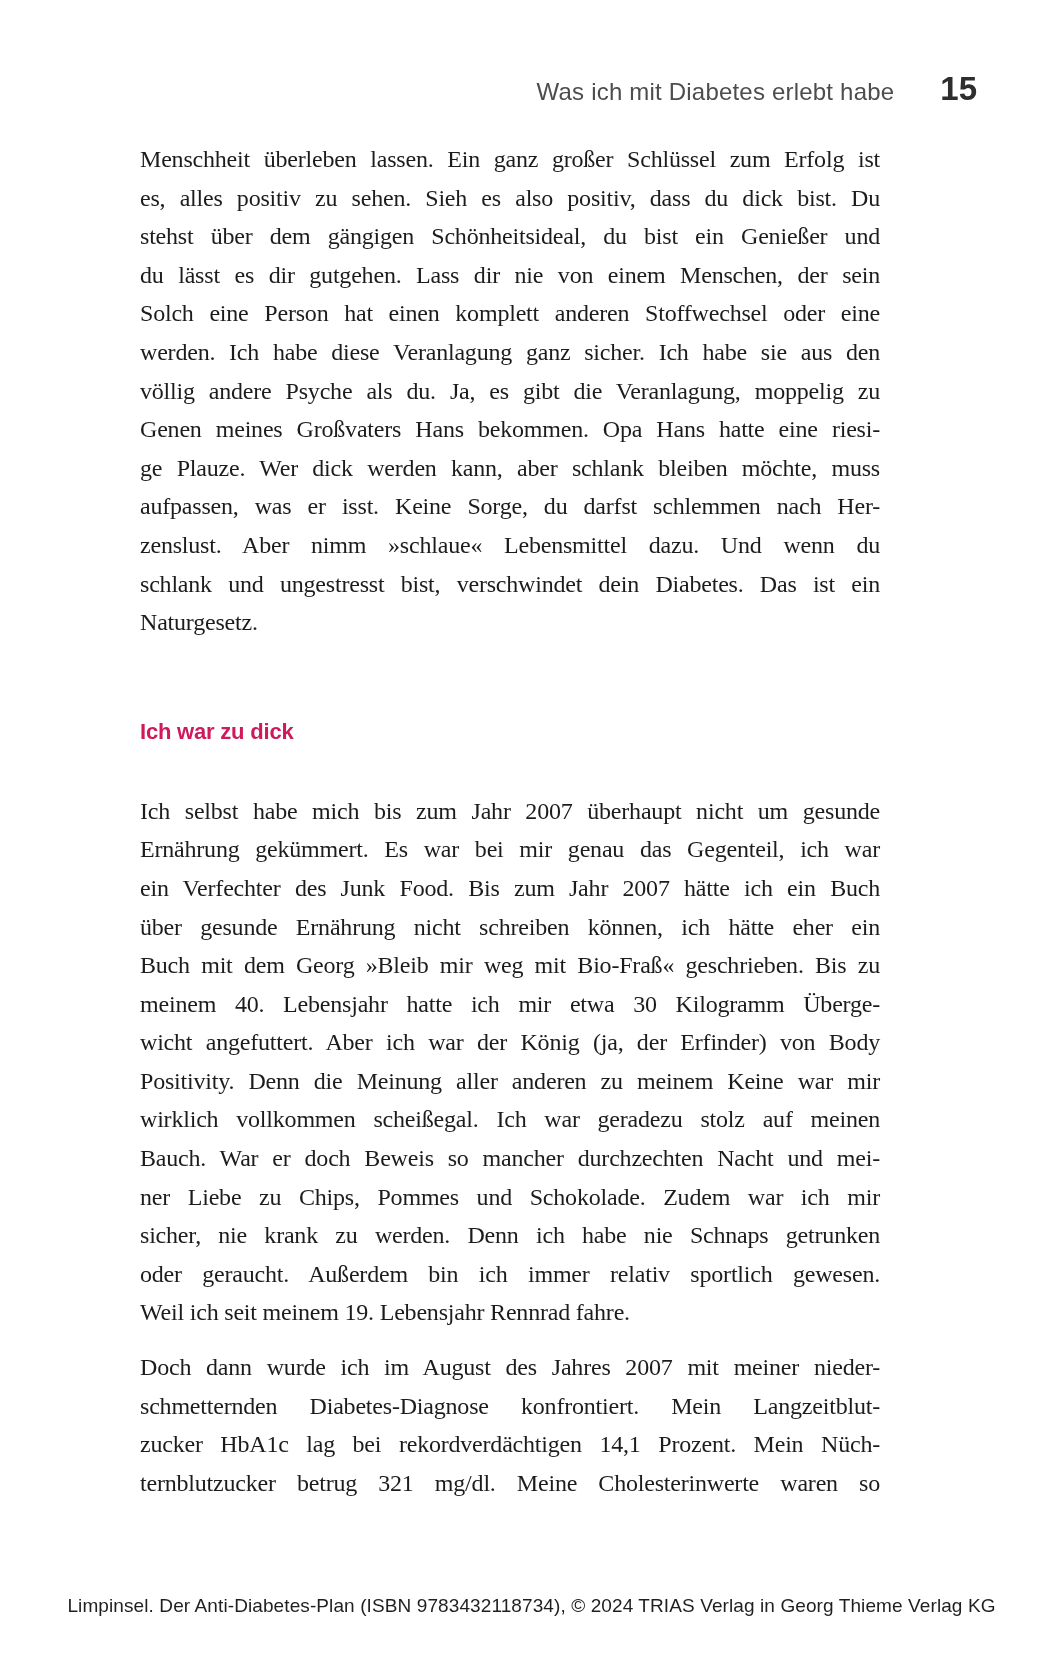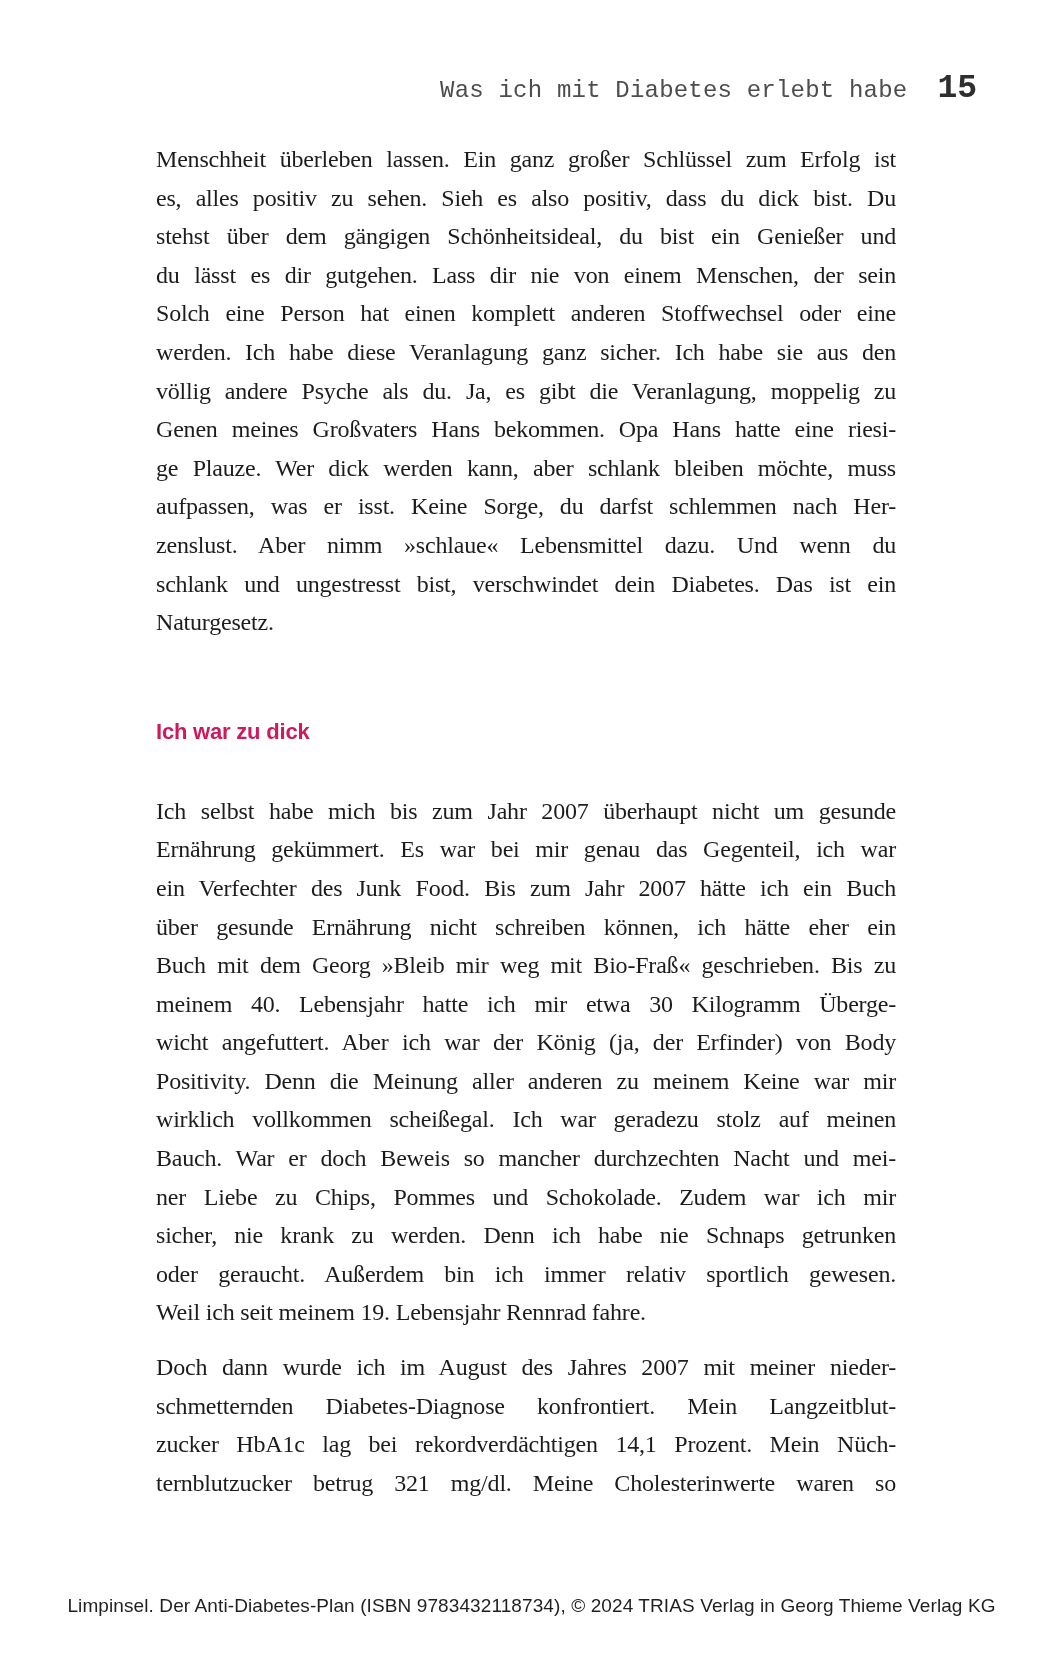--- a/index.html
+++ b/index.html
@@ -10,37 +10,37 @@
     background: #ffffff;
     overflow: hidden;
     font-family: "Liberation Serif", serif;
   }
   .running-header {
     position: absolute;
     top: 70px;
     right: 86px;
     display: flex;
     align-items: baseline;
-    gap: 30px;
-    font-family: Liberation Mono, monospace;
+    gap: 46px;
+    font-family: Liberation Sans, sans-serif;
     text-align: center;
   }
   .running-title {
     font-size: 24px;
     color: var(--running-title-color, #4d4d4d);
     letter-spacing: 0.2px;
   }
   .page-number {
     font-size: 33px;
     font-weight: bold;
     color: var(--page-number-color, #2e2e2e);
   }
   .text-block {
     position: absolute;
-    left: 156px;
+    left: 140px;
     top: 140px;
     width: 740px;
     color: var(--body-text-color, #1c1c1c);
     font-size: 24px;
     letter-spacing: -0.2px;
   }
   .para { margin: 0; }
   .line {
     line-height: 38.6px;
     text-align: justify;

